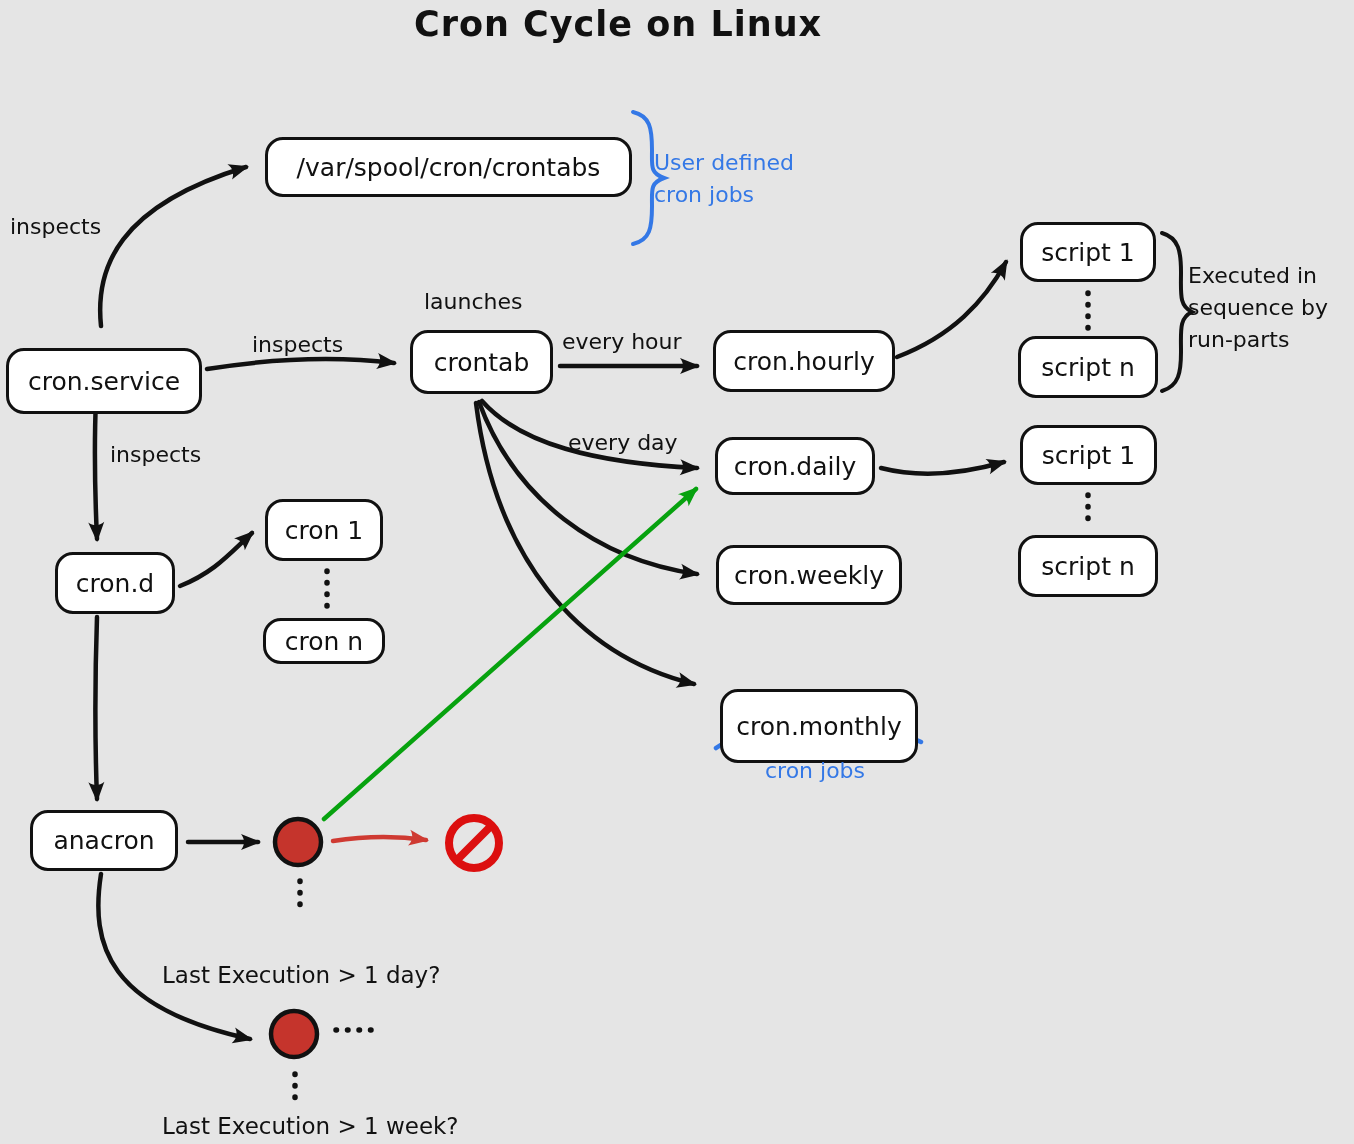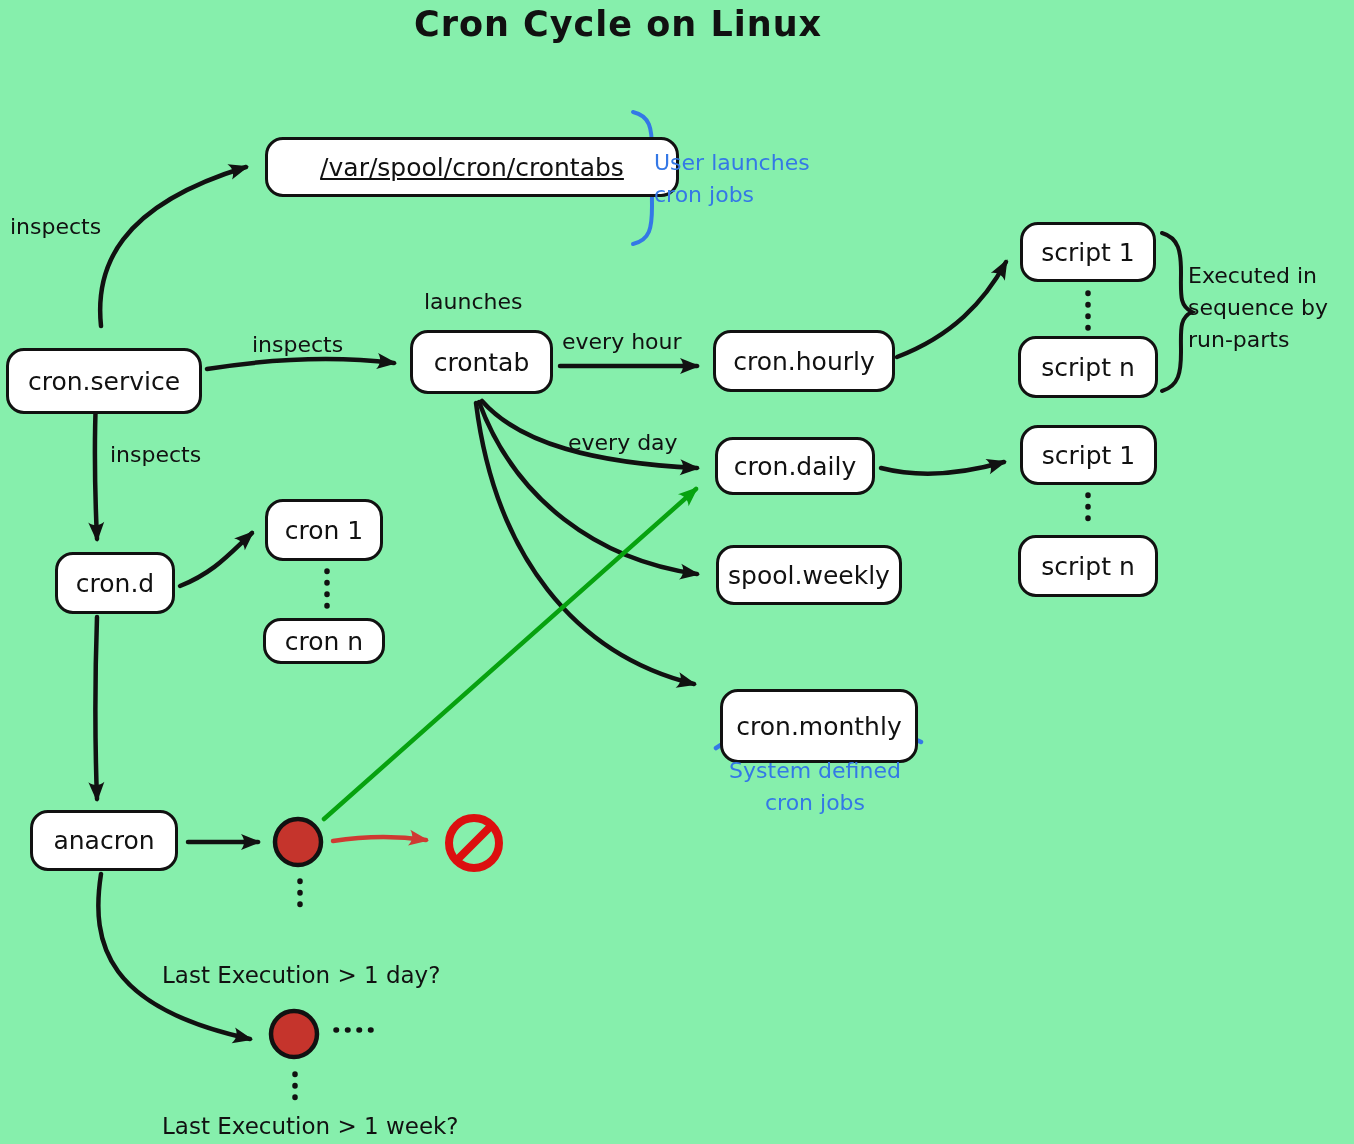--- a/index.html
+++ b/index.html
@@ -1,17 +1,17 @@
 <!DOCTYPE html>
 <html><head>
 <meta charset="utf-8">
 <style>
   html,body{margin:0;padding:0;background:#ffffff;}
   .canvas{
-    position:relative;width:1354px;height:1144px;background:#86efac;overflow:hidden;
+    position:relative;width:1354px;height:1144px;background:#e5e5e5;overflow:hidden;
     font-family:"DejaVu Sans","Liberation Sans",sans-serif;color:#111;
   }
   .title{
     position:absolute;font-size:35px;font-weight:bold;letter-spacing:1px;white-space:nowrap;
   }
   .node{
     position:absolute;display:flex;align-items:center;justify-content:center;
     background:#fff;border:3px solid #111;border-radius:18px;
     font-size:25px;white-space:nowrap;box-sizing:border-box;
   }
@@ -80,55 +80,54 @@
 
     <path d="M 633,112 C 650,116 652,128 652,150 C 652,166 650,173 664,178 C 650,183 652,190 652,206 C 652,228 650,240 633,244" fill="none" stroke="#3478e6" stroke-width="4" stroke-linecap="round"></path>
 
     <path d="M 1162,233 C 1179,238 1181,252 1181,272 C 1181,294 1179,306 1192,312 C 1179,318 1181,330 1181,352 C 1181,372 1179,386 1162,391" fill="none" stroke="#111111" stroke-width="4" stroke-linecap="round"></path>
 
     <path d="M 716,748 C 732,735 752,744 776,746 C 796,748 808,741 818,752 C 828,741 840,748 860,746 C 885,744 906,734 921,742" fill="none" stroke="#3478e6" stroke-width="4.5" stroke-linecap="round"></path>
   </svg>
 
   <div class="title" style="left:414px;top:4px;">Cron Cycle on Linux</div>
 
-  <div class="node" style="left:265px;top:137px;width:414px;height:60px;text-decoration:underline;">/var/spool/cron/crontabs</div>
+  <div class="node" style="left:265px;top:137px;width:367px;height:60px;">/var/spool/cron/crontabs</div>
   <div class="node" style="left:6px;top:348px;width:196px;height:66px;">cron.service</div>
   <div class="node" style="left:410px;top:330px;width:143px;height:64px;">crontab</div>
   <div class="node" style="left:713px;top:330px;width:182px;height:62px;">cron.hourly</div>
   <div class="node" style="left:1020px;top:222px;width:136px;height:60px;">script 1</div>
   <div class="node" style="left:1018px;top:336px;width:140px;height:62px;">script n</div>
   <div class="node" style="left:715px;top:437px;width:160px;height:58px;">cron.daily</div>
   <div class="node" style="left:1020px;top:425px;width:137px;height:60px;">script 1</div>
   <div class="node" style="left:1018px;top:535px;width:140px;height:62px;">script n</div>
-  <div class="node" style="left:716px;top:545px;width:186px;height:60px;">spool.weekly</div>
+  <div class="node" style="left:716px;top:545px;width:186px;height:60px;">cron.weekly</div>
   <div class="node" style="left:720px;top:689px;width:198px;height:74px;">cron.monthly</div>
   <div class="node" style="left:55px;top:552px;width:120px;height:62px;text-align:center;">cron.d</div>
   <div class="node" style="left:265px;top:499px;width:118px;height:62px;">cron 1</div>
   <div class="node" style="left:263px;top:618px;width:122px;height:46px;">cron n</div>
   <div class="node" style="left:30px;top:810px;width:148px;height:61px;">anacron</div>
 
   <div class="lbl" style="left:10px;top:214px;">inspects</div>
   <div class="lbl" style="left:252px;top:332px;">inspects</div>
   <div class="lbl" style="left:424px;top:289px;">launches</div>
   <div class="lbl" style="left:562px;top:329px;">every hour</div>
   <div class="lbl" style="left:568px;top:430px;">every day</div>
   <div class="lbl" style="left:110px;top:442px;">inspects</div>
 
   <div class="ann blue" style="left:654px;top:147px;">
-    <div>User launches</div>
+    <div>User defined</div>
     <div>cron jobs</div>
   </div>
 
   <div class="ann" style="left:1188px;top:260px;">
     <div>Executed in</div>
     <div>sequence by</div>
     <div>run-parts</div>
   </div>
 
   <div class="ann blue center" style="left:700px;top:755px;width:230px;">
-    <div>System defined</div>
     <div>cron jobs</div>
   </div>
 
   <div class="lbl" style="left:162px;top:918px;font-size:23px;margin-top:44px;">Last Execution &gt; 1 day?</div>
   <div class="lbl" style="left:162px;top:1113px;font-size:23px;">Last Execution &gt; 1 week?</div>
 
 </div>
 
 </body></html>

